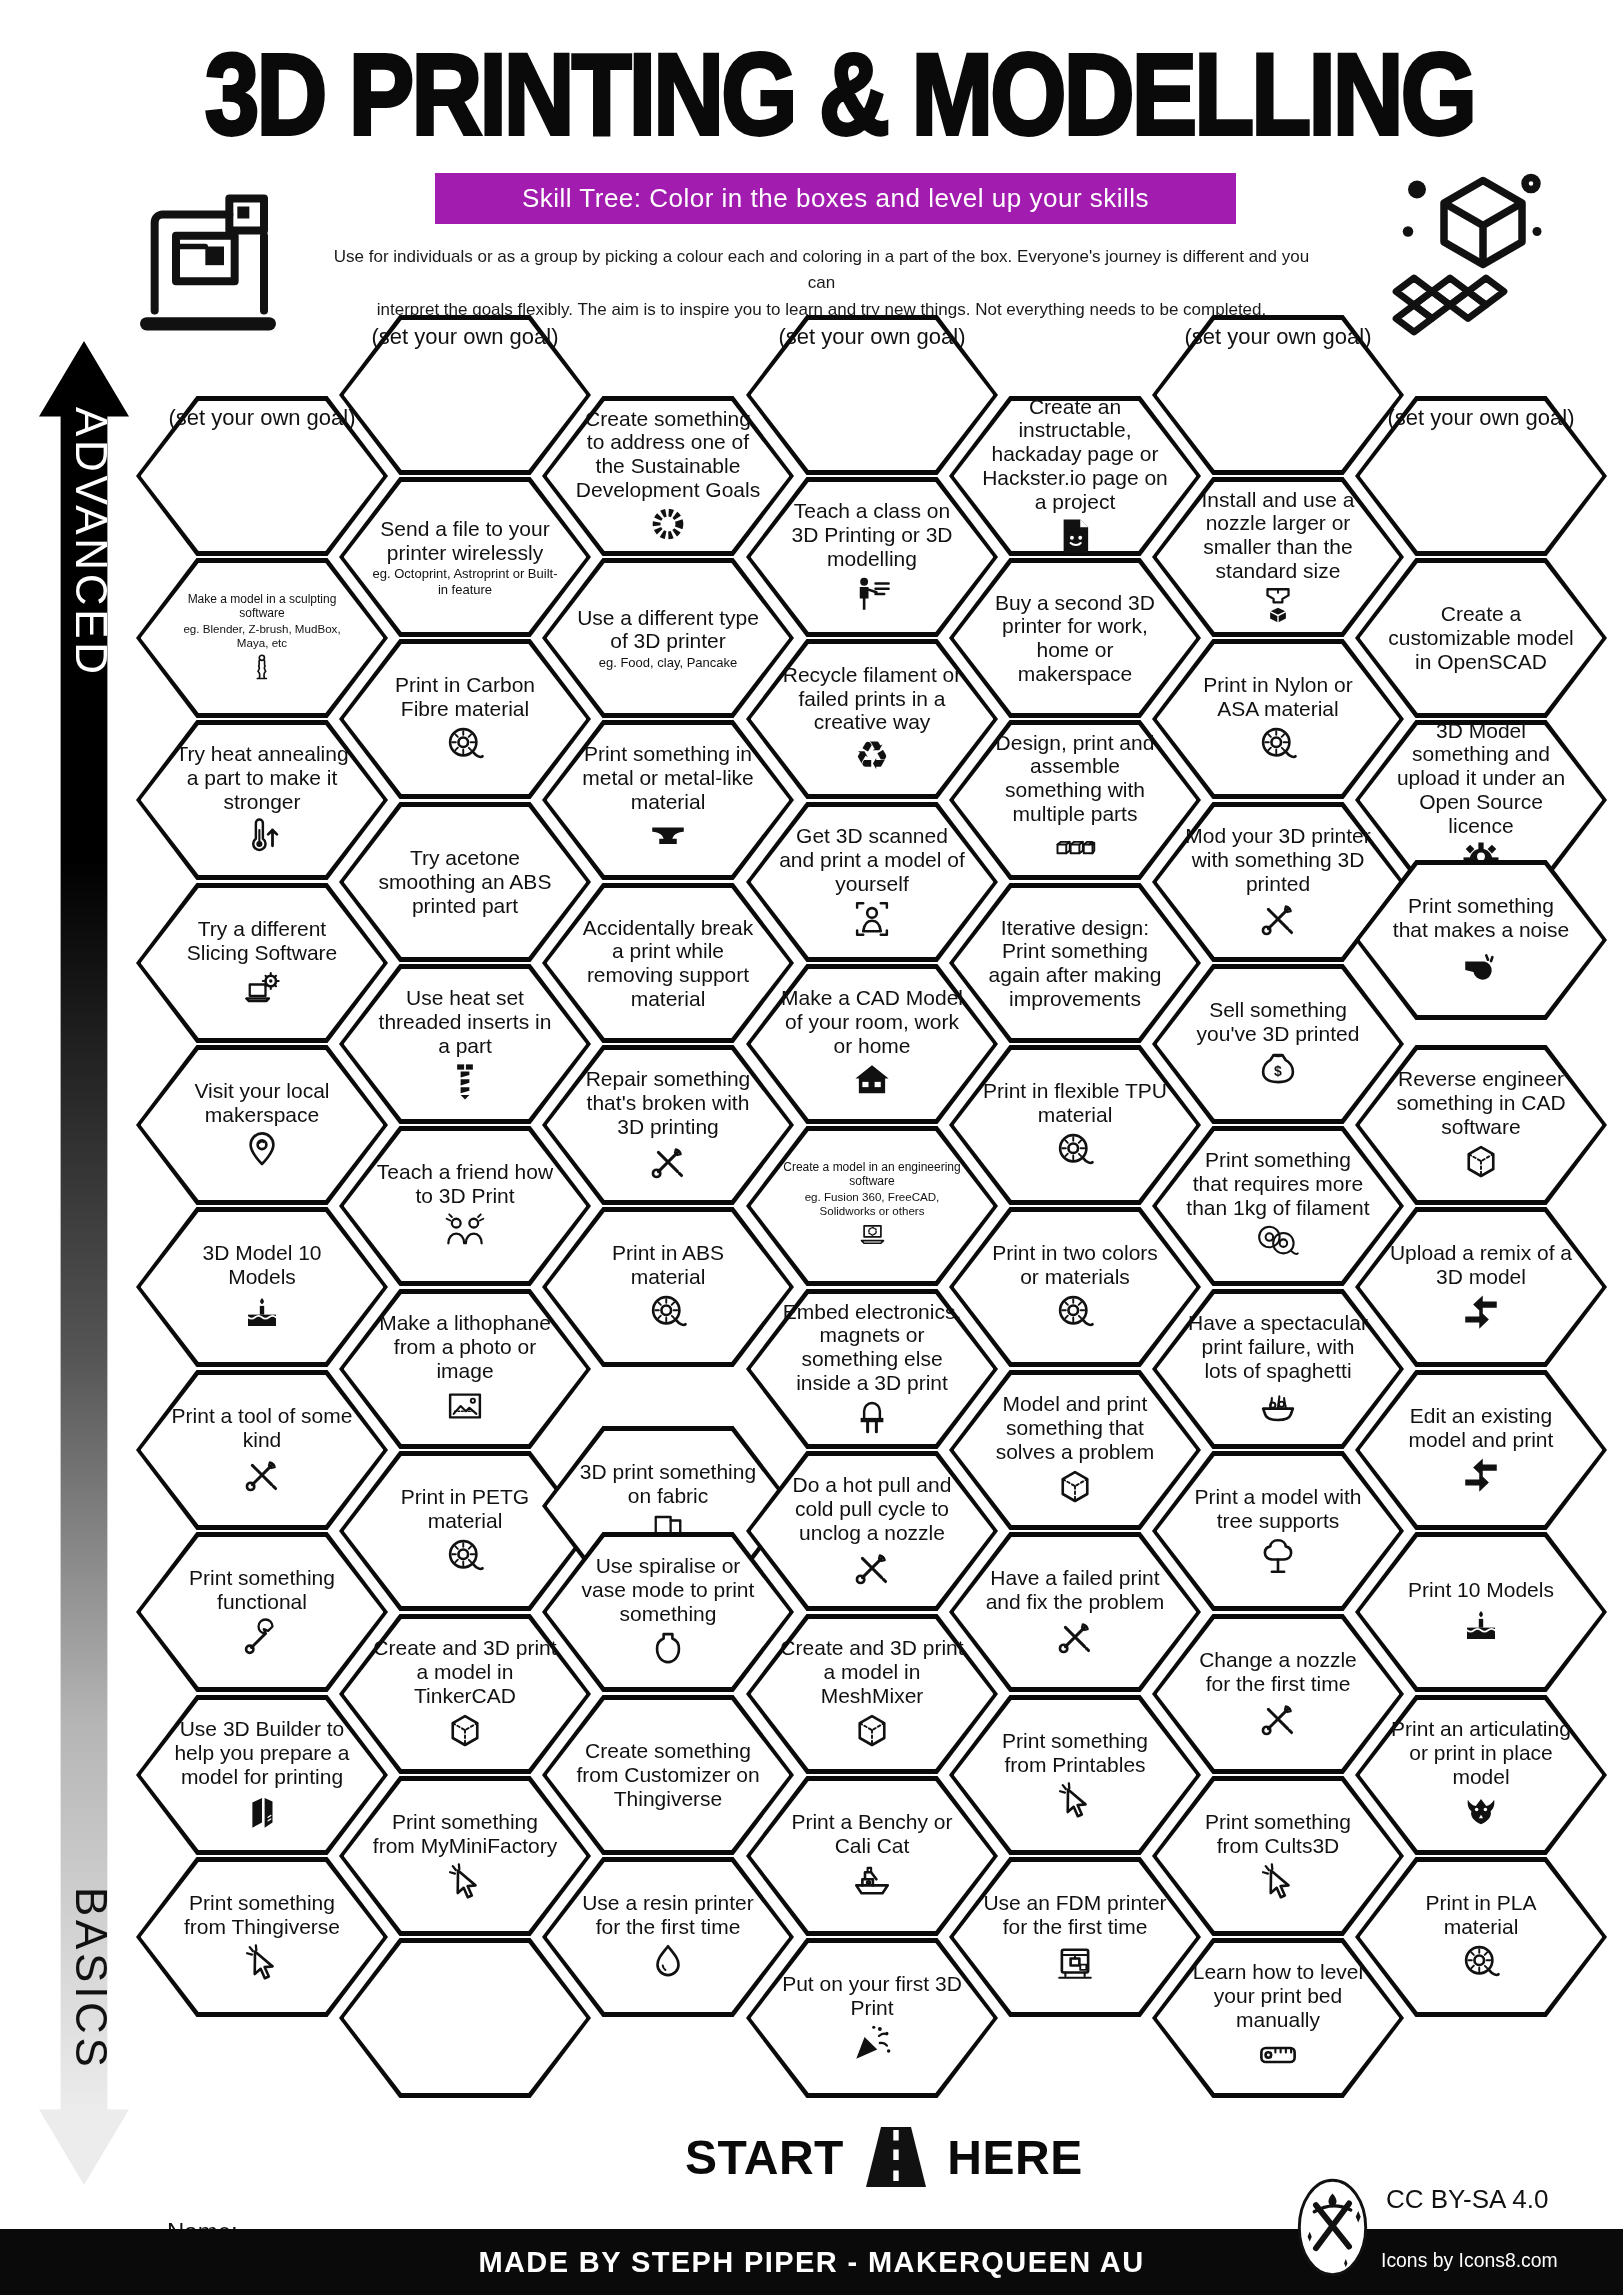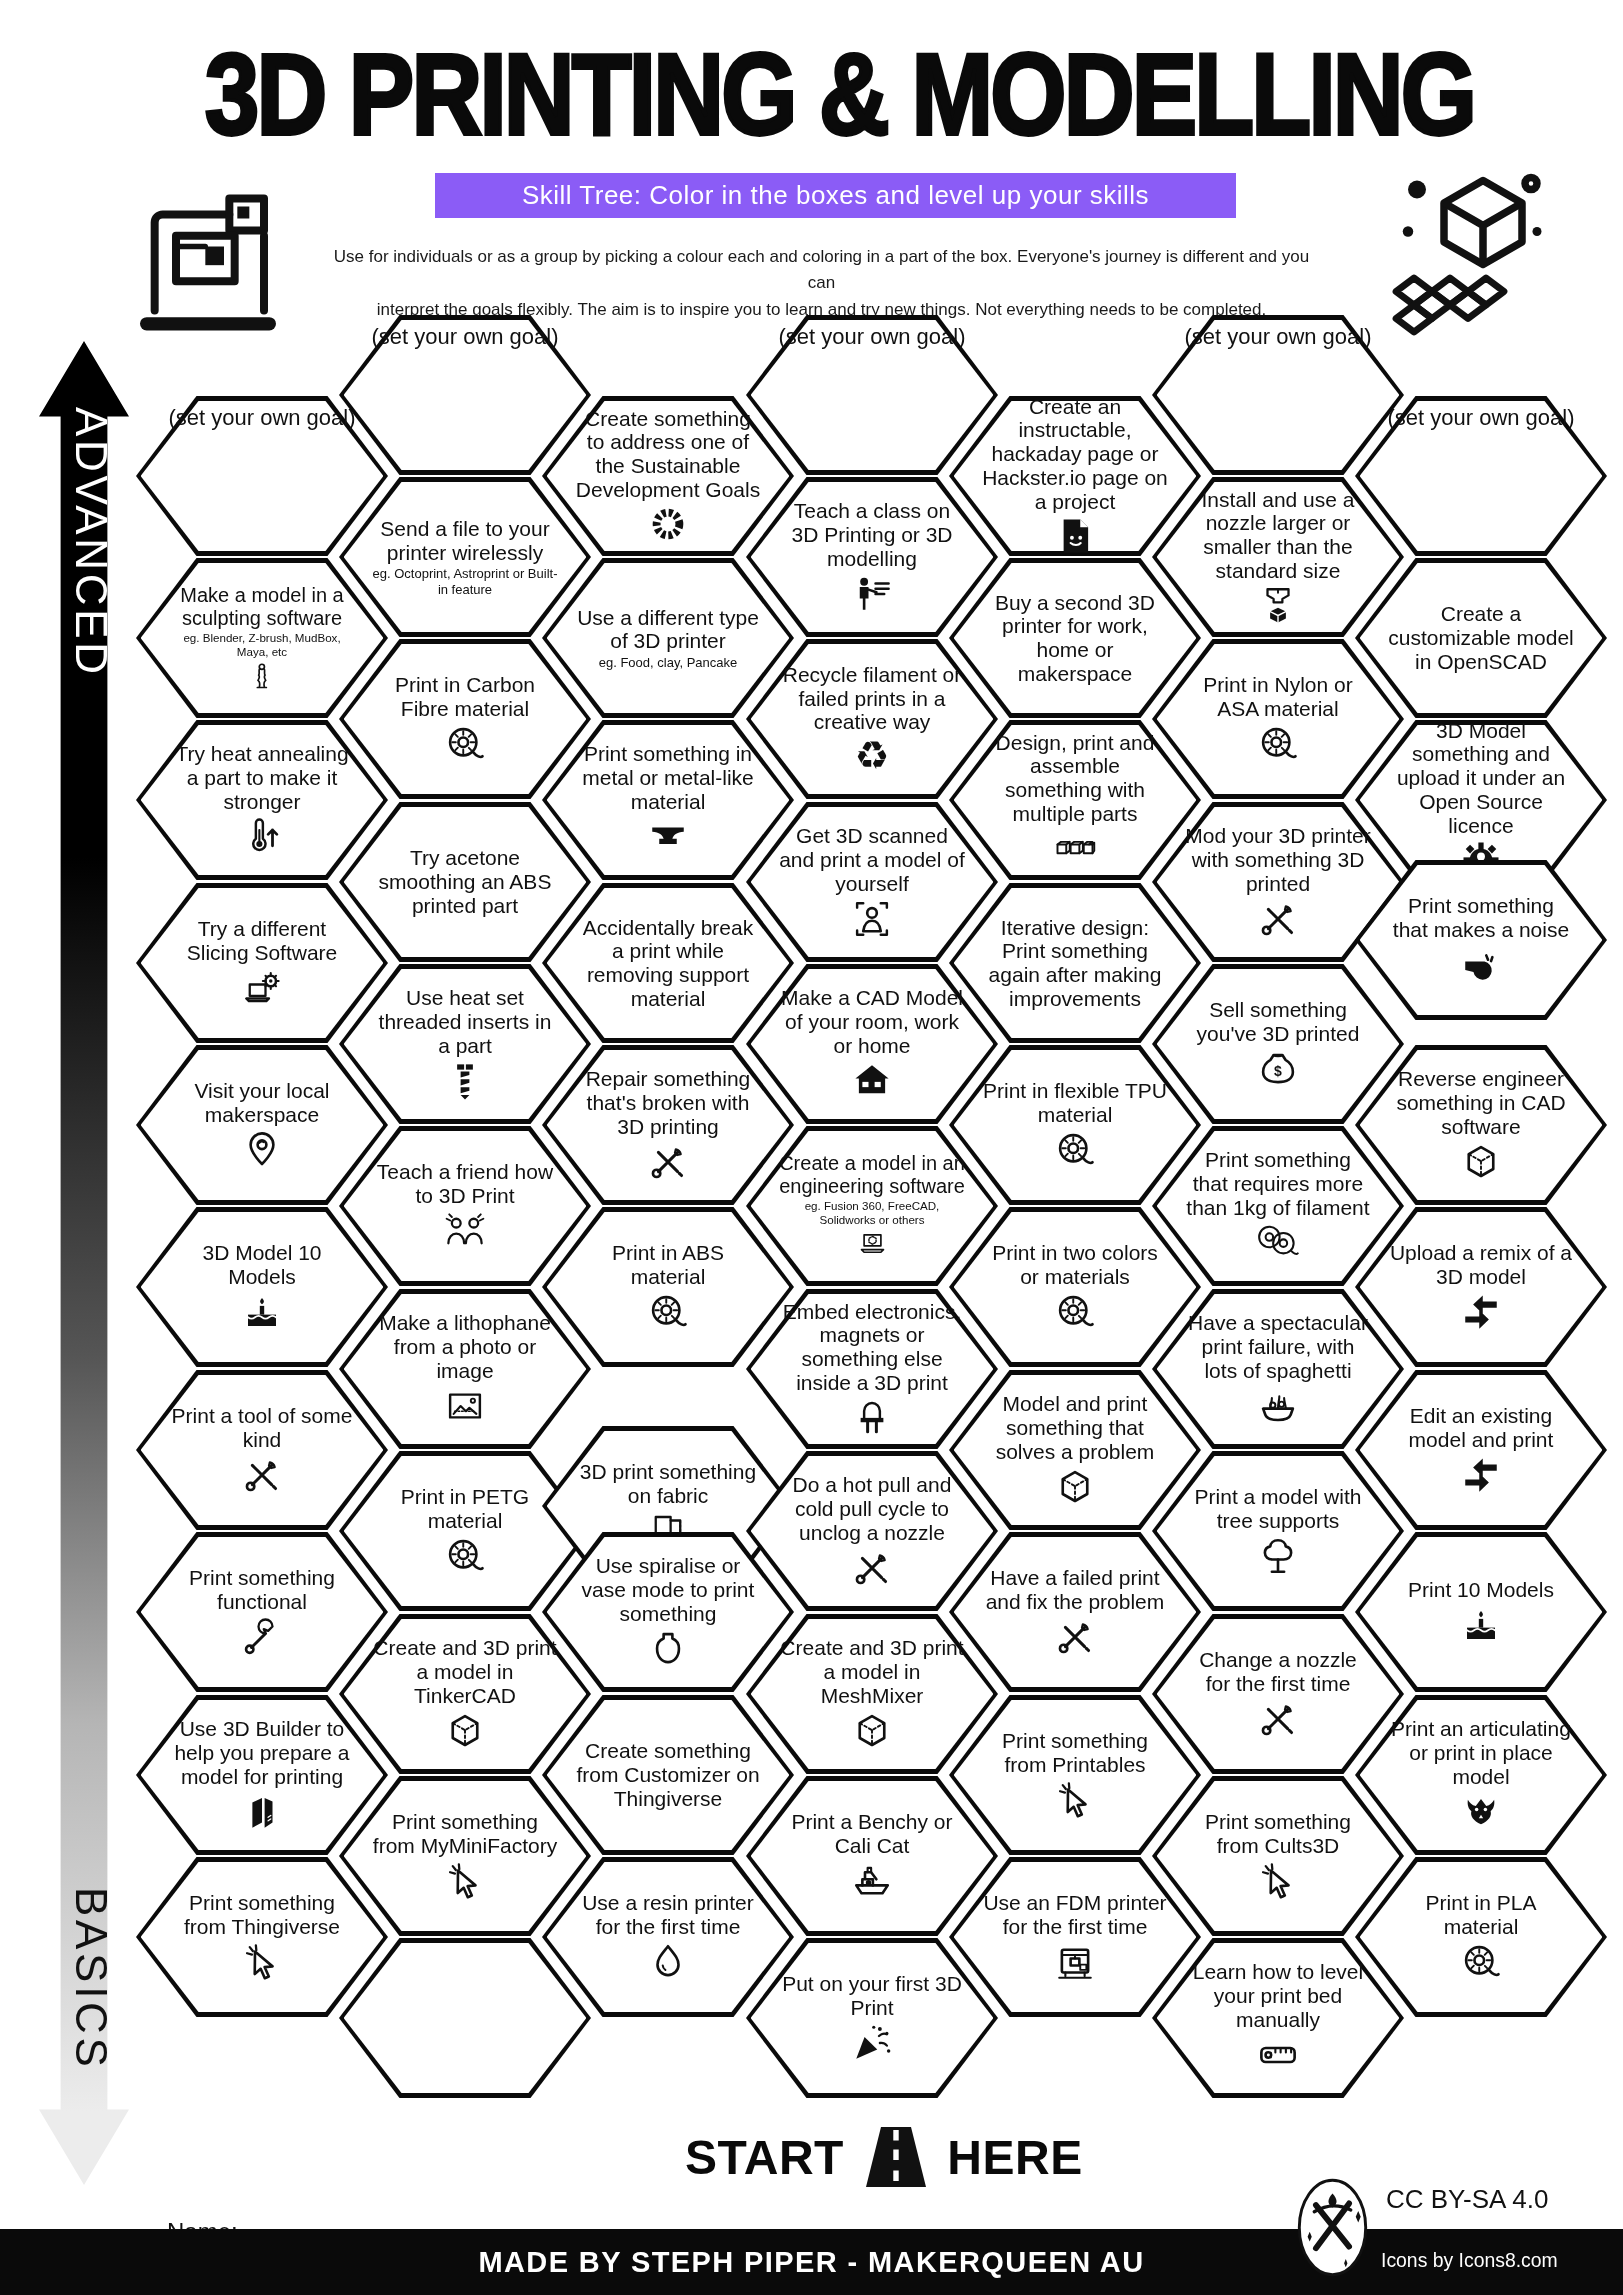--- a/index.html
+++ b/index.html
@@ -4,21 +4,21 @@
 <style>
   html,body{margin:0;padding:0;background:#fff;}
   body{width:1623px;height:2295px;position:relative;overflow:hidden;
        font-family:"Liberation Sans",sans-serif;color:#111;}
   .abs{position:absolute;}
 
   
   #page-title{left:56px;right:0;top:28px;text-align:center;font-size:98px;font-weight:900;
     letter-spacing:-2.8px;color:#0a0a0a;-webkit-text-stroke:3.2px #0a0a0a;
     transform:scaleY(1.18);transform-origin:top center;white-space:nowrap;}
-  #subtitle-banner{left:435px;top:173px;width:801px;height:45px;background:#8b5cf6;
+  #subtitle-banner{left:435px;top:173px;width:801px;height:51px;background:#a21caf;
     display:flex;align-items:center;justify-content:center;}
   #subtitle-banner span{color:#fff;font-size:26px;letter-spacing:0.5px;}
   #intro-text{left:324px;top:244px;width:995px;text-align:center;font-size:17px;line-height:1.55;color:#1a1a1a;}
 
   
   #level-arrow{left:39px;top:341px;width:90px;height:1844px;
     background:linear-gradient(180deg,#000 0%,#000 28%,#555 55%,#b5b5b5 75%,#ececec 96%);
     clip-path:polygon(50% 0,100% 4.1%,76% 4.1%,76% 95.9%,100% 95.9%,50% 100%,0 95.9%,24% 95.9%,24% 4.1%,0 4.1%);}
   .axis-label{writing-mode:vertical-rl;text-orientation:mixed;font-size:44px;letter-spacing:3.7px;}
   #advanced-label{left:54px;top:407px;width:62px;text-align:center;color:#fff;}
@@ -27,21 +27,21 @@
   
   .hex{position:absolute;width:252px;height:160px;}
   .hex-b{position:absolute;inset:0;background:#0a0a0a;
     clip-path:polygon(24% 0,76% 0,100% 50%,76% 100%,24% 100%,0 50%);}
   .hex-i{position:absolute;inset:4.6px;background:#fff;
     clip-path:polygon(24% 0,76% 0,100% 50%,76% 100%,24% 100%,0 50%);}
   .hex-c{position:absolute;inset:9.3px 33px;display:flex;flex-direction:column;
     align-items:center;justify-content:center;text-align:center;gap:1.9px;}
   .hlabel{font-size:21px;line-height:1.13;color:#111;}
   .hsub{font-size:13px;line-height:1.18;color:#111;}
-  .hex.compact .hlabel{font-size:20px;}
+  .hex.compact .hlabel{font-size:12px;}
   .hex.compact .hsub{font-size:11.6px;}
   .goal-label{position:absolute;top:9.3px;left:0;right:0;text-align:center;font-size:22px;color:#111;}
   .hicon{line-height:0;}
   .hicon svg{width:42px;height:42px;display:block;}
   .hex.compact .hicon svg{width:31px;height:31px;}
   .hicon .glyph{font-size:39px;line-height:1;display:block;color:#111;}
 
   
   #printer-logo{left:136px;top:176px;width:160px;height:173px;}
   #design-logo{left:1372px;top:164px;width:180px;height:183px;}

